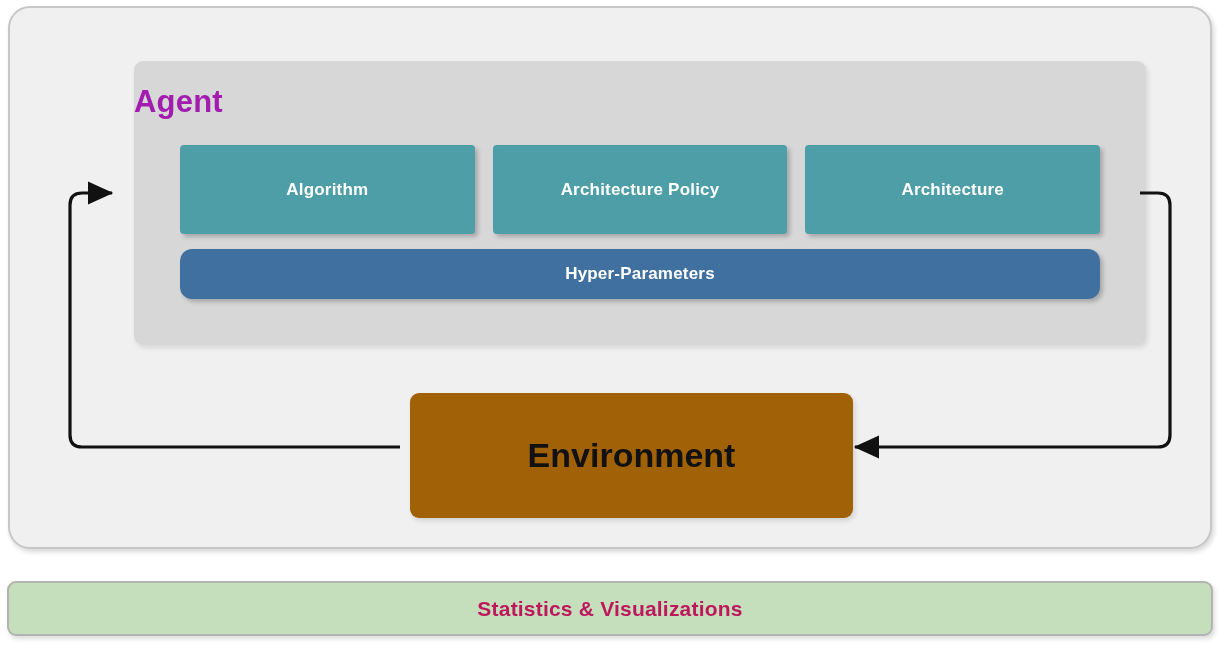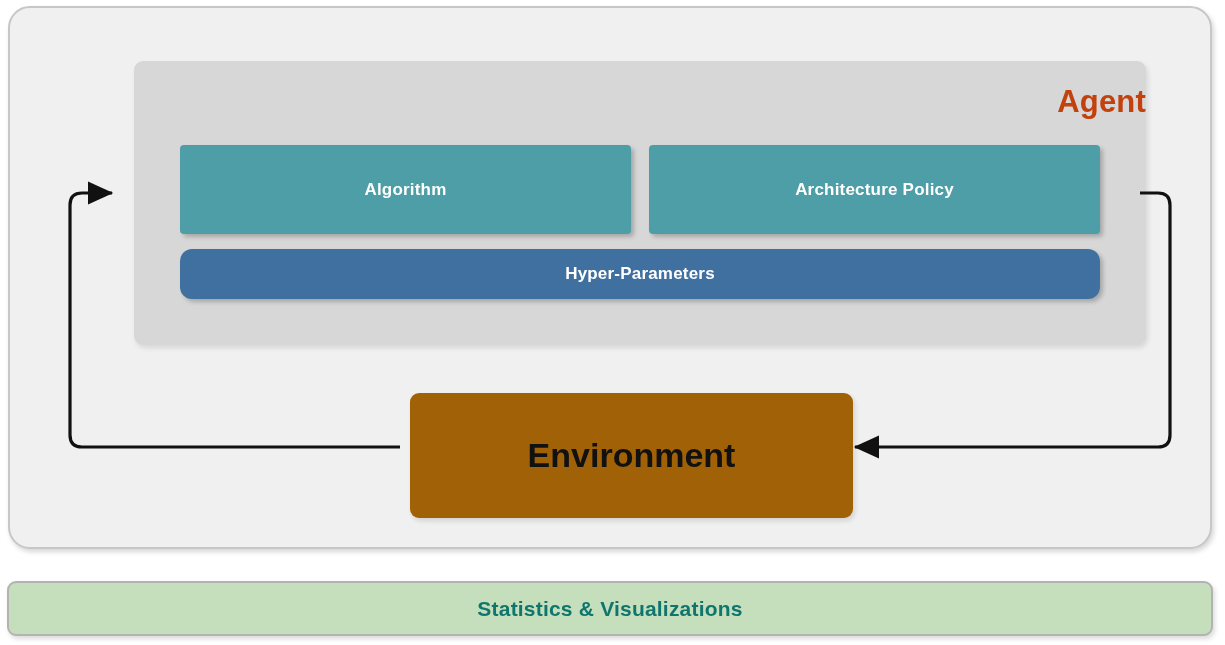--- a/index.html
+++ b/index.html
@@ -46,24 +46,24 @@
     box-sizing: border-box;
     background: #d7d7d7;
     border-radius: 9px;
     box-shadow: 2px 3px 5px rgba(0,0,0,0.10);
   }
   .agent-title {
     position: absolute;
     left: 0;
     top: 23px;
     width: 1012px;
-    text-align: right;
+    text-align: left;
     font-size: 31px;
     font-weight: bold;
-    color: #c2410c;
+    color: #a21caf;
     letter-spacing: 0.2px;
   }
 
   
   .component-row {
     position: absolute;
     left: 46px;
     top: 84px;
     width: 920px;
     height: 89px;
@@ -140,37 +140,38 @@
     box-sizing: border-box;
     background: #c5debb;
     border: 2px solid #b3b3b3;
     border-radius: 9px;
     box-shadow: 2px 3px 5px rgba(0,0,0,0.14);
     display: flex;
     align-items: center;
     justify-content: center;
     font-size: 21px;
     font-weight: bold;
-    color: #0f766e;
+    color: #be185d;
     letter-spacing: 0.2px;
   }
 </style>
 </head>
 <body>
 
 <div id="stage">
 
   <div class="outer-panel">
 
     <div class="agent-panel">
       <div class="agent-title">Agent</div>
 
       <div class="component-row">
         <div class="component-box">Algorithm</div>
         <div class="component-box">Architecture Policy</div>
+        <div class="component-box">Architecture</div>
       </div>
 
       <div class="hyper-bar">Hyper-Parameters</div>
     </div>
 
     <div class="environment-box">Environment</div>
   </div>
 
   <svg class="arrow-layer" viewBox="0 0 1225 645">
     <defs>

